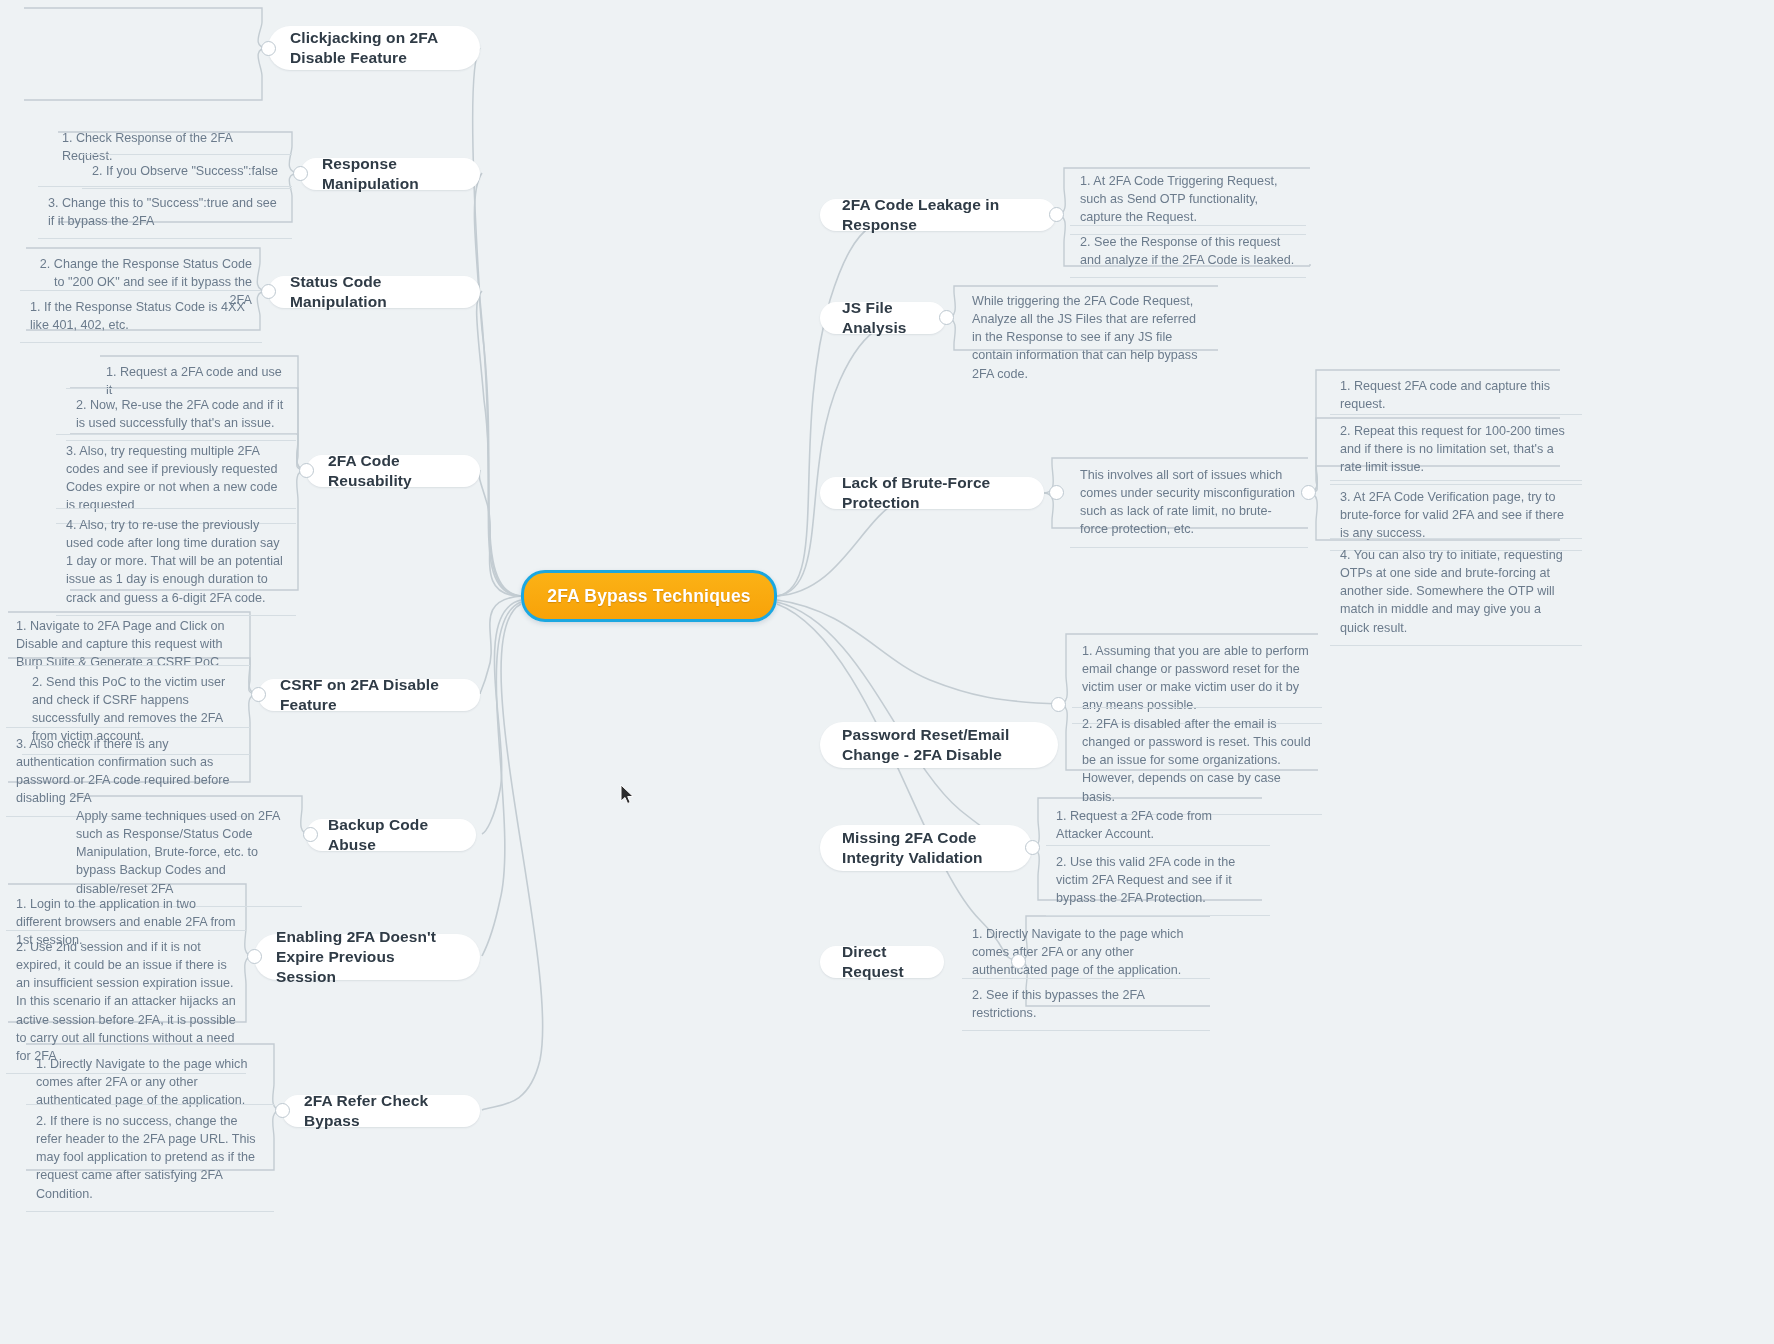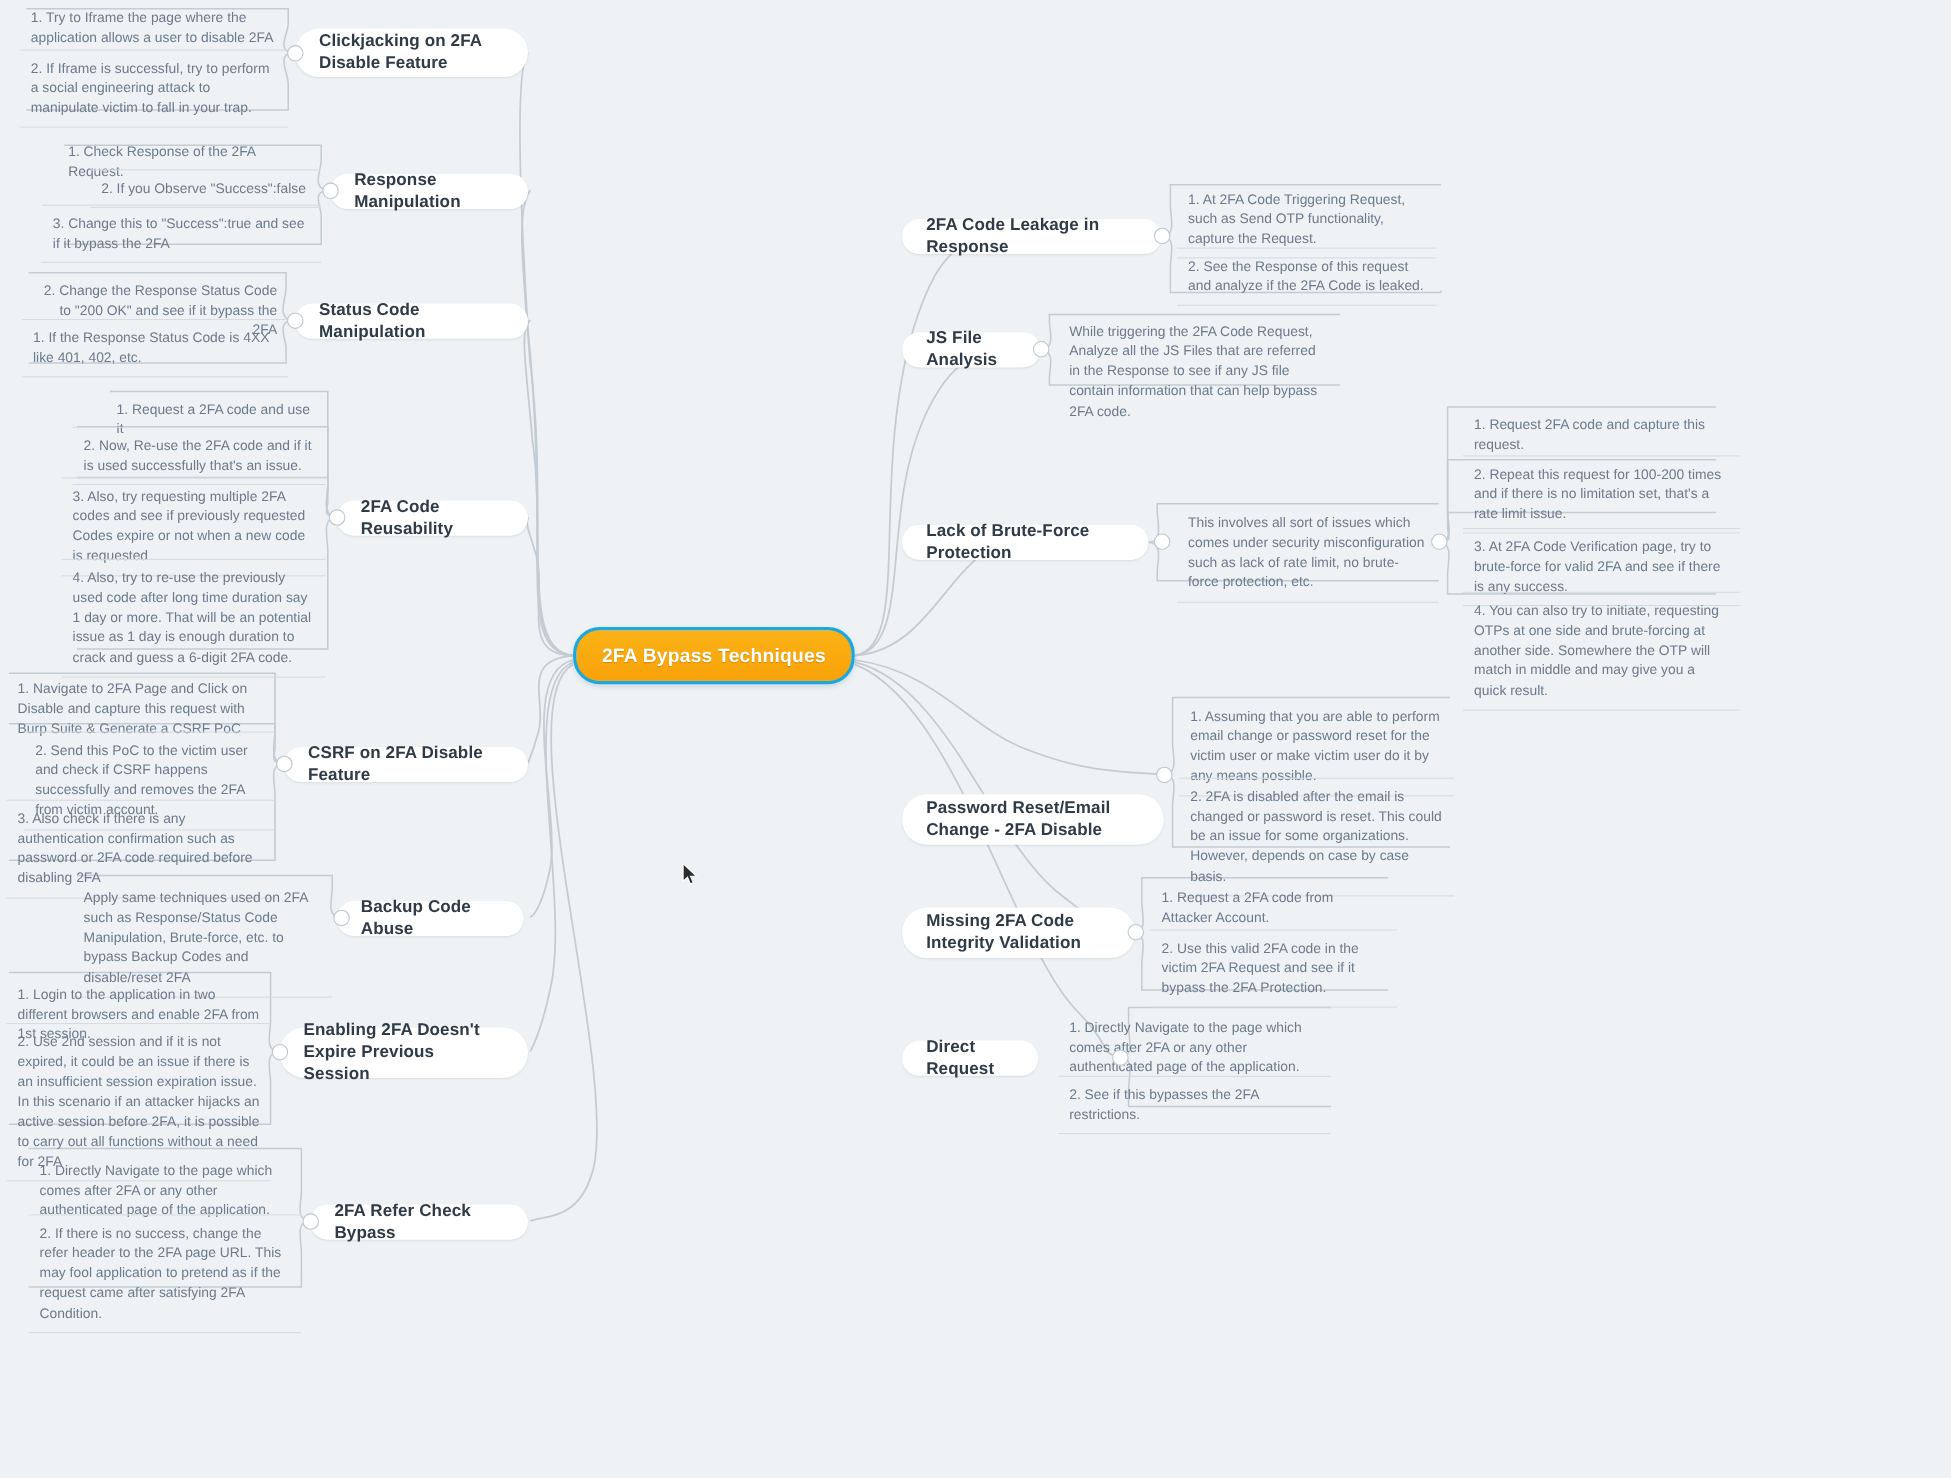--- a/index.html
+++ b/index.html
@@ -148,22 +148,20 @@
   </svg>
 
   <div id="root-node">
     <span>2FA Bypass Techniques</span>
   </div>
 
   <div class="branch left" style="left:268px;top:26px;width:212px;height:44px;">
     <span>Clickjacking on 2FA Disable Feature</span>
   </div>
   <div class="dot" style="left:261px;top:41px;"></div>
-  <div class="leaf plain" style="left:18px;top:0px;width:244px;">1. Try to Iframe the page where the application allows a user to disable 2FA</div>
-  <div class="leaf boxed" style="left:18px;top:45px;width:244px;">2. If Iframe is successful, try to perform a social engineering attack to manipulate victim to fall in your trap.</div>
 
   <div class="branch left" style="left:300px;top:158px;width:180px;height:32px;">
     <span>Response Manipulation</span>
   </div>
   <div class="dot" style="left:293px;top:166px;"></div>
   <div class="leaf plain" style="left:52px;top:122px;width:240px;text-align:left;">1. Check Response of the 2FA Request.</div>
   <div class="leaf boxed" style="left:82px;top:154px;width:210px;">2. If you Observe "Success":false</div>
   <div class="leaf boxed" style="left:38px;top:186px;width:254px;">3. Change this to "Success":true and see if it bypass the 2FA</div>
 
   <div class="branch left" style="left:268px;top:276px;width:212px;height:32px;">

